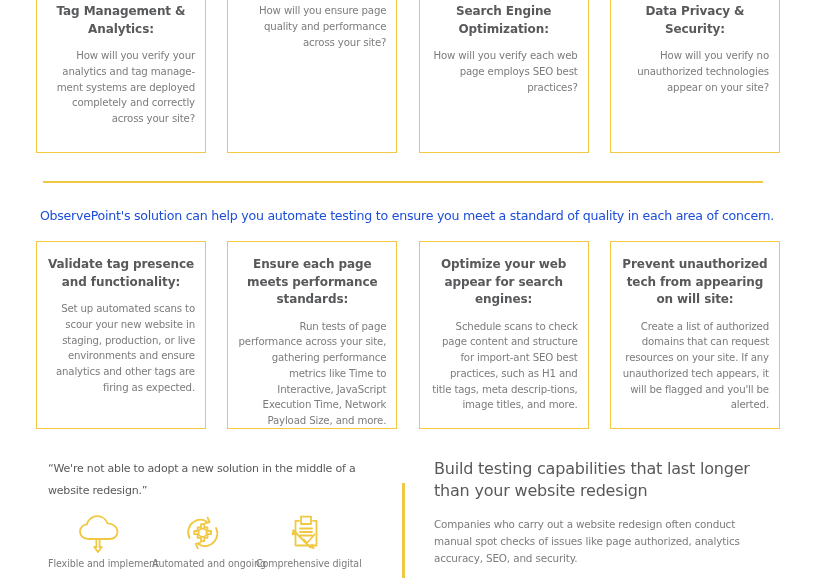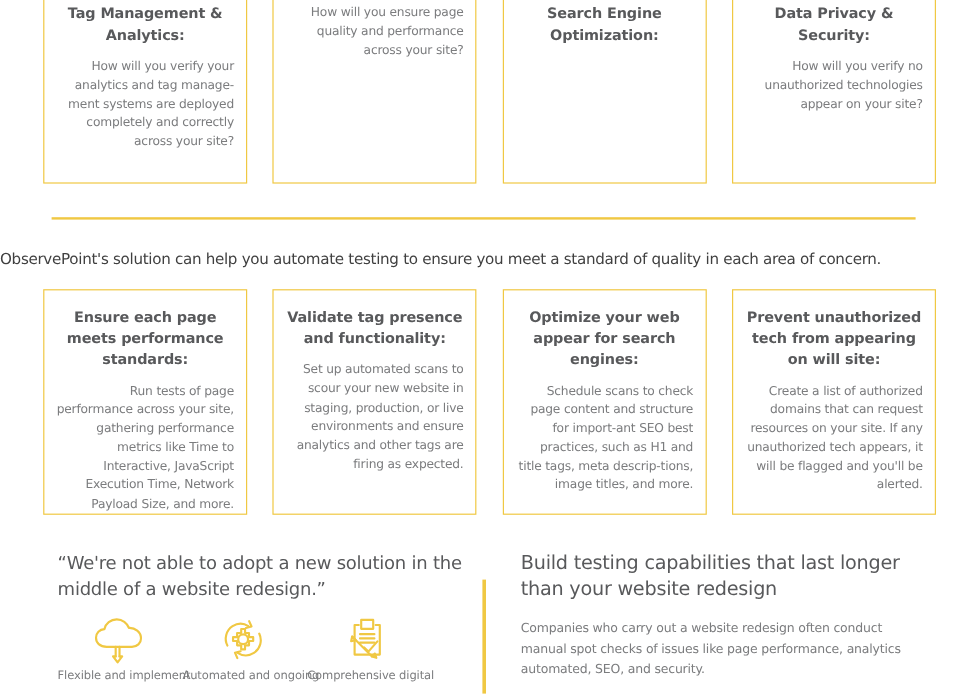--- a/index.html
+++ b/index.html
@@ -73,24 +73,25 @@
     height: 2px;
     background: #f0c843;
   }
 
   
   .intro-line {
     position: absolute;
     left: 0px;
     top: 206px;
     width: 814px;
+    text-align: center;
     font-family: "DejaVu Sans", sans-serif;
     font-size: 12.6px;
     line-height: 20px;
-    color: #404040;
+    color: #1d4ed8;
     letter-spacing: -0.25px;
   }
 
   
   .bottom {
     position: absolute;
     left: 0;
     top: 452px;
     width: 814px;
     height: 126px;
@@ -98,21 +99,21 @@
 
   .bottom-left {
     position: absolute;
     left: 48px;
     top: 0;
     width: 340px;
   }
 
   .quote {
     font-family: "DejaVu Sans", sans-serif;
-    font-size: 15px;
+    font-size: 11px;
     line-height: 22px;
     color: #58595b;
     margin: 6px 0 0 0;
     letter-spacing: -0.2px;
   }
 
   .icon-strip {
     position: absolute;
     left: 0px;
     top: 62px;
@@ -177,43 +178,44 @@
       <p class="card-title">Tag Management &amp; Analytics:</p>
       <p class="card-body">How will you verify your analytics and tag manage-ment systems are deployed completely and correctly across your site?</p>
     </div>
 
     <div class="card">
       <p class="card-body">How will you ensure page quality and performance across your site?</p>
     </div>
 
     <div class="card">
       <p class="card-title">Search Engine Optimization:</p>
+      <p class="card-body">How will you verify each web page employs SEO best practices?</p>
     </div>
 
     <div class="card">
       <p class="card-title">Data Privacy &amp; Security:</p>
       <p class="card-body">How will you verify no unauthorized technologies appear on your site?</p>
     </div>
 
   </div>
 
   <div class="divider"></div>
 
   <div class="intro-line">ObservePoint's solution can help you automate testing to ensure you meet a standard of quality in each area of concern.</div>
 
   <div class="card-row" id="solutions-row">
 
     <div class="card">
+      <p class="card-title">Validate tag presence and functionality:</p>
+      <p class="card-body">Set up automated scans to scour your new website in staging, production, or live environments and ensure analytics and other tags are firing as expected.</p>
+    </div>
+
+    <div class="card">
       <p class="card-title">Ensure each page meets performance standards:</p>
       <p class="card-body">Run tests of page performance across your site, gathering performance metrics like Time to Interactive,  JavaScript Execution Time, Network Payload Size, and more.</p>
-    </div>
-
-    <div class="card">
-      <p class="card-title">Validate tag presence and functionality:</p>
-      <p class="card-body">Set up automated scans to scour your new website in staging, production, or live environments and ensure analytics and other tags are firing as expected.</p>
     </div>
 
     <div class="card">
       <p class="card-title">Optimize your web appear for search engines:</p>
       <p class="card-body">Schedule scans to check page content and structure for import-ant SEO best practices, such as H1 and title tags, meta descrip-tions, image titles, and more.</p>
     </div>
 
     <div class="card">
       <p class="card-title">Prevent unauthorized tech from appearing on will site:</p>
       <p class="card-body">Create a list of authorized domains that can request resources on your site. If any unauthorized tech appears, it will be flagged and you'll be alerted.</p>
@@ -271,18 +273,18 @@
           <div class="icon-label">Comprehensive digital</div>
         </div>
 
       </div>
     </div>
 
     <div class="vbar"></div>
 
     <div class="bottom-right">
       <p class="right-heading">Build testing capabilities that last longer than your website redesign</p>
-      <p class="right-body">Companies who carry out a website redesign often conduct manual spot checks of issues like page performance, analytics automated, SEO, and security.</p>
+      <p class="right-body">Companies who carry out a website redesign often conduct manual spot checks of issues like page authorized, analytics accuracy, SEO, and security.</p>
     </div>
 
   </div>
 
 </div>
 
 </body></html>

